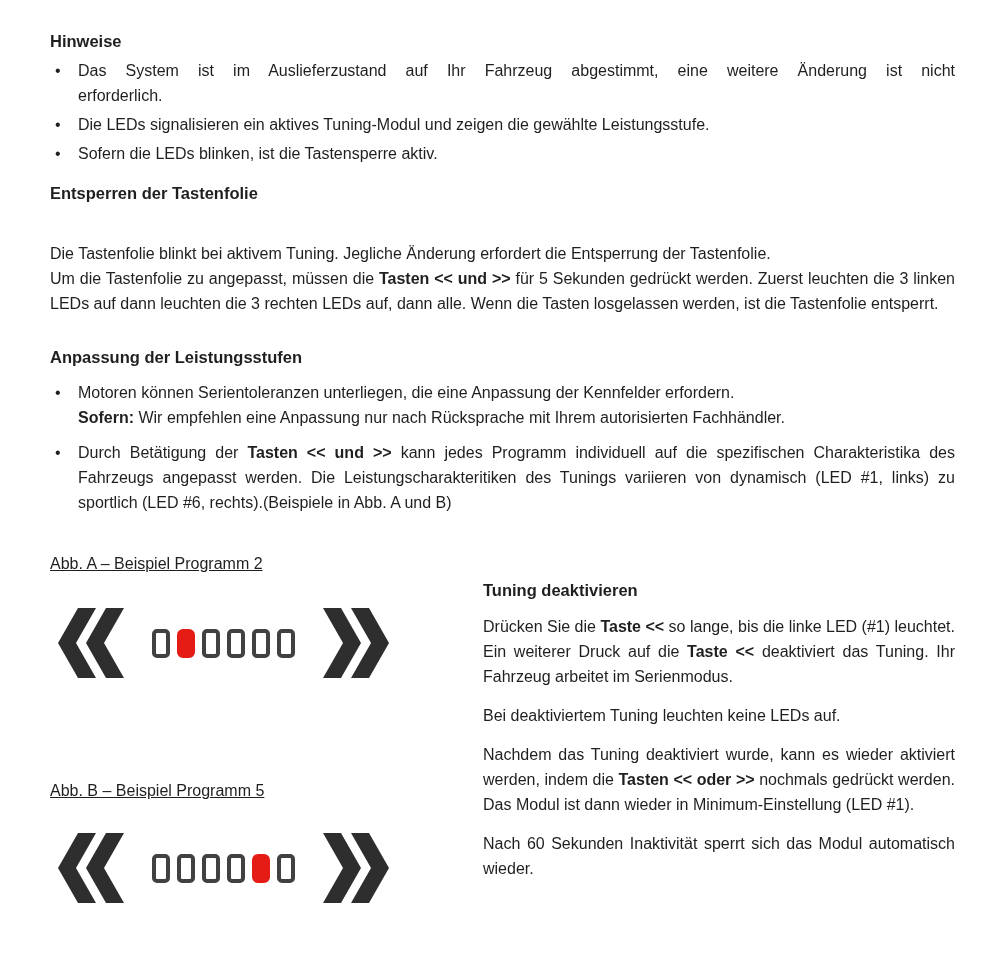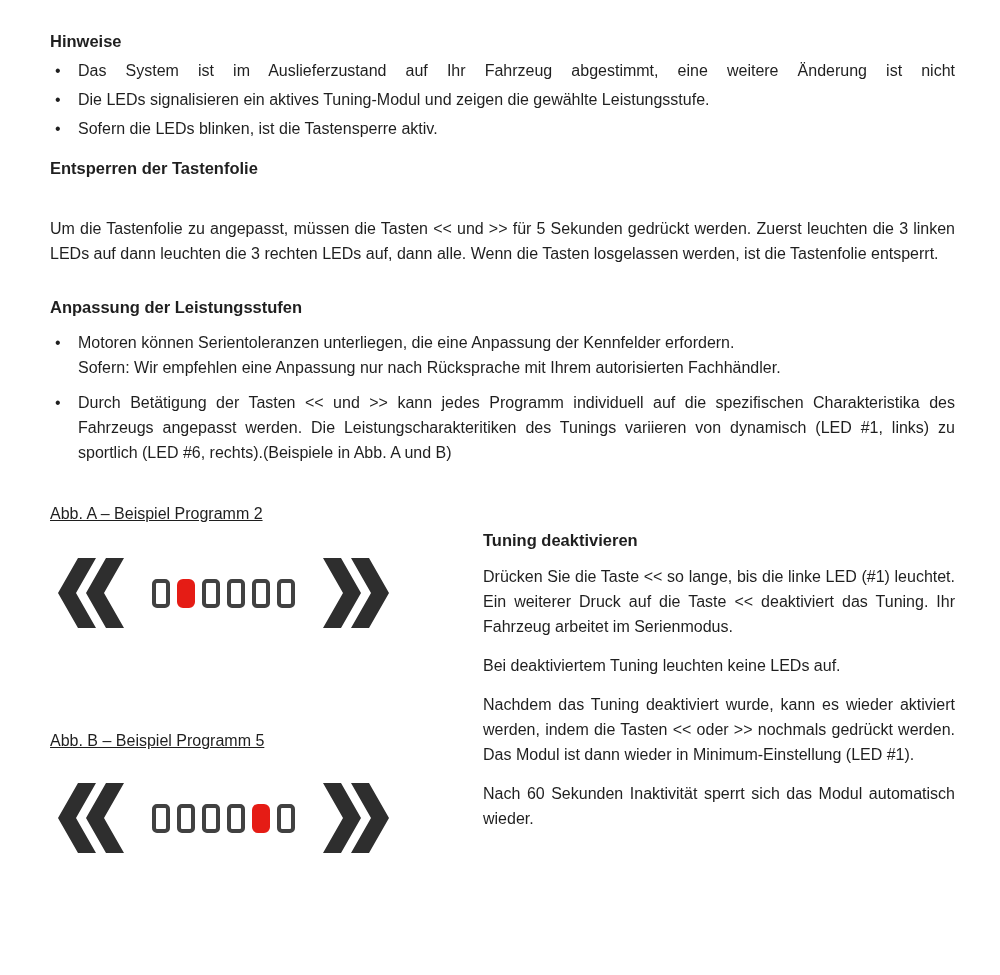--- a/index.html
+++ b/index.html
@@ -10,21 +10,21 @@
   body{
     width:1000px;height:975px;overflow:hidden;
     background:var(--pageBg);color:var(--text);
     font-family:"Liberation Sans",sans-serif;
     font-size:16px;line-height:25px;
   }
   .page{width:1000px;height:782px;padding:30px 45px 0 50px;}
   .h{font-weight:bold;font-size:16.5px;line-height:22px;margin:0;}
   .just{text-align:justify;}
   .force-just{text-align:justify;text-align-last:justify;}
-  .b{font-weight:normal;margin-top:15px;}
+  .b{font-weight:bold;margin-top:15px;}
   .bullet{display:flex;margin-bottom:4px;}
   .dot{flex:0 0 28px;padding-left:5px;}
   .bt{flex:1;}
   #s1 .h{margin-bottom:6px;}
   #s2{margin-top:16px;}
   #s2 .h{margin-bottom:37px;}
   #s2 p{margin:0;}
   #s3{margin-top:30px;}
   #s3 .h{margin-bottom:12px;}
   #s3 .bullet{margin-bottom:10px;}
@@ -46,34 +46,36 @@
 <body>
 
 <div class="page">
 
   <div id="s1">
     <div class="h">Hinweise</div>
     <div class="bullet">
       <span class="dot">•</span>
       <span class="bt">
         <span class="force-just" style="display:block"><span>Das System ist im Auslieferzustand auf Ihr Fahrzeug abgestimmt, eine weitere Änderung ist nicht</span></span>
+        <span style="display:block"><span>erforderlich.</span></span>
       </span>
     </div>
     <div class="bullet">
       <span class="dot">•</span>
       <span class="bt"><span>Die LEDs signalisieren ein aktives Tuning-Modul und zeigen die gewählte Leistungsstufe.</span></span>
     </div>
     <div class="bullet">
       <span class="dot">•</span>
       <span class="bt"><span>Sofern die LEDs blinken, ist die Tastensperre aktiv.</span></span>
     </div>
   </div>
 
   <div id="s2">
     <div class="h">Entsperren der Tastenfolie</div>
+    <p><span>Die Tastenfolie blinkt bei aktivem Tuning. Jegliche Änderung erfordert die Entsperrung der Tastenfolie.</span></p>
     <p class="just"><span>Um die Tastenfolie zu angepasst, müssen die </span><span class="b">Tasten &lt;&lt; und &gt;&gt;</span><span> für 5 Sekunden gedrückt werden. Zuerst leuchten die 3 linken LEDs auf dann leuchten die 3 rechten LEDs auf, dann alle. Wenn die Tasten losgelassen werden, ist die Tastenfolie entsperrt.</span></p>
   </div>
 
   <div id="s3">
     <div class="h">Anpassung der Leistungsstufen</div>
     <div class="bullet">
       <span class="dot">•</span>
       <span class="bt">
         <span style="display:block"><span>Motoren können Serientoleranzen unterliegen, die eine Anpassung der Kennfelder erfordern.</span></span>
         <span style="display:block"><span class="b">Sofern:</span><span> Wir empfehlen eine Anpassung nur nach Rücksprache mit Ihrem autorisierten Fachhändler.</span></span>

